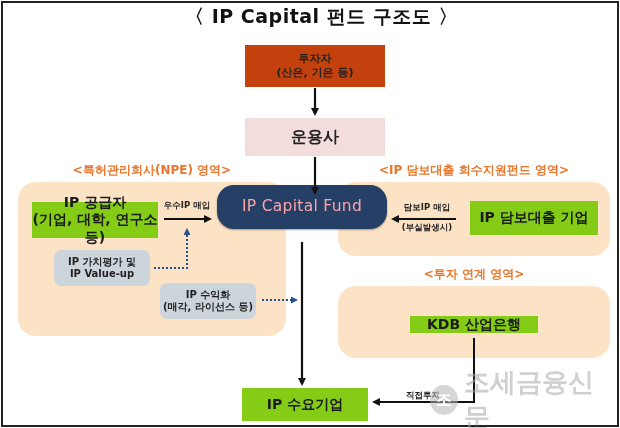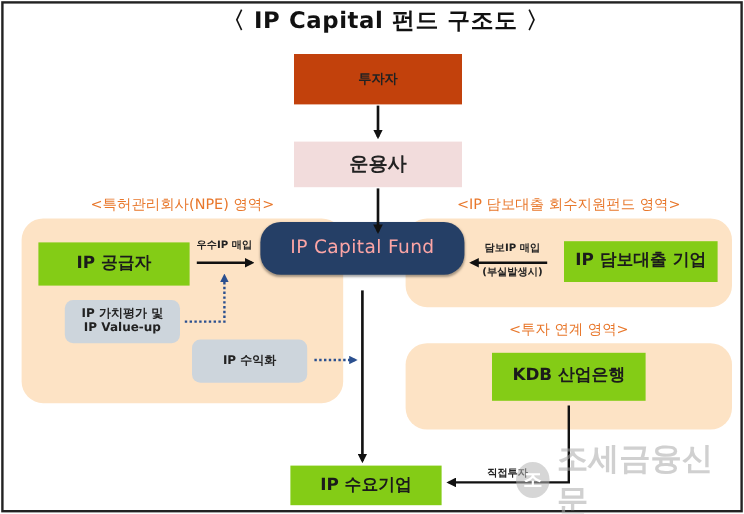--- a/index.html
+++ b/index.html
@@ -11,28 +11,28 @@
     .title { left: 0; top: 4px; width: 620px; text-align: center; font-size: 19px;
              font-weight: bold; color: #111; letter-spacing: 0.5px; padding-left: 23px; }
     .node { display: flex; flex-direction: column; align-items: center; justify-content: center;
             text-align: center; font-weight: bold; color: #222; line-height: 1.25; }
     .investor { left: 245px; top: 45px; width: 140px; height: 42px; background: #c2410c; font-size: 11px; }
     .manager { left: 245px; top: 118px; width: 140px; height: 38px; background: #f2dcdc; font-size: 16px; }
     .region { background: #fde3c5; border-radius: 18px; }
     .region-npe { left: 18px; top: 182px; width: 268px; height: 154px; }
     .region-loan { left: 338px; top: 182px; width: 272px; height: 74px; }
     .region-inv { left: 338px; top: 286px; width: 272px; height: 72px; }
-    .region-label { color: #e8772b; font-weight: normal; font-size: 12px; text-align: center; }
+    .region-label { color: #e8772b; font-weight: bold; font-size: 12px; text-align: center; }
     .lbl-npe { left: 18px; top: 162px; width: 268px; }
     .lbl-loan { left: 338px; top: 162px; width: 272px; }
     .lbl-inv { left: 338px; top: 266px; width: 272px; }
     .olive { background: #84cc16; color: #1b1b1b; font-size: 14px; }
     .supplier { left: 32px; top: 202px; width: 126px; height: 36px; }
     .loan-co { left: 470px; top: 201px; width: 128px; height: 34px; }
-    .kdb { left: 410px; top: 294px; width: 128px; height: 40px; }
+    .kdb { left: 410px; top: 316px; width: 128px; height: 17px; }
     .demand { left: 242px; top: 388px; width: 126px; height: 33px; }
     .grey { background: #cdd5dc; border-radius: 7px; color: #222; font-size: 10px; }
     .valuation { left: 54px; top: 250px; width: 96px; height: 36px; justify-content: center; }
     .monetize { left: 160px; top: 283px; width: 96px; height: 36px; }
     .fund { left: 217px; top: 185px; width: 170px; height: 44px; background: #253f66;
             border-radius: 17px; color: #fca5a5; font-size: 15.5px; font-weight: normal;
             box-shadow: 0 1px 2px rgba(0,0,0,0.35); letter-spacing: 0.3px; }
     .small-lbl { font-size: 8.5px; font-weight: bold; color: #222; text-align: center; line-height: 1.35; white-space: nowrap; }
     .lbl-buy { left: 160px; top: 200px; width: 54px; }
     .lbl-loanbuy { left: 396px; top: 202px; width: 62px; }
@@ -53,36 +53,39 @@
 <div class="abs region region-npe"></div>
 <div class="abs region region-loan"></div>
 <div class="abs region region-inv"></div>
 
 <div class="abs region-label lbl-npe">&lt;특허관리회사(NPE) 영역&gt;</div>
 <div class="abs region-label lbl-loan">&lt;IP 담보대출 회수지원펀드 영역&gt;</div>
 <div class="abs region-label lbl-inv">&lt;투자 연계 영역&gt;</div>
 
 <div class="abs node investor">
   <span>투자자</span>
+  <span>(산은, 기은 등)</span>
 </div>
 <div class="abs node manager">
   <span>운용사</span>
 </div>
 <div class="abs node fund">
   <span>IP Capital Fund</span>
 </div>
 <div class="abs node olive supplier">
   <span>IP 공급자</span>
+  <span>(기업, 대학, 연구소 등)</span>
 </div>
 <div class="abs node grey valuation">
   <span>IP 가치평가  및</span>
   <span>IP Value-up</span>
 </div>
 <div class="abs node grey monetize">
   <span>IP 수익화</span>
+  <span>(매각, 라이선스 등)</span>
 </div>
 <div class="abs node olive loan-co">
   <span>IP 담보대출 기업</span>
 </div>
 <div class="abs node olive kdb">
   <span>KDB 산업은행</span>
 </div>
 <div class="abs node olive demand">
   <span>IP 수요기업</span>
 </div>

